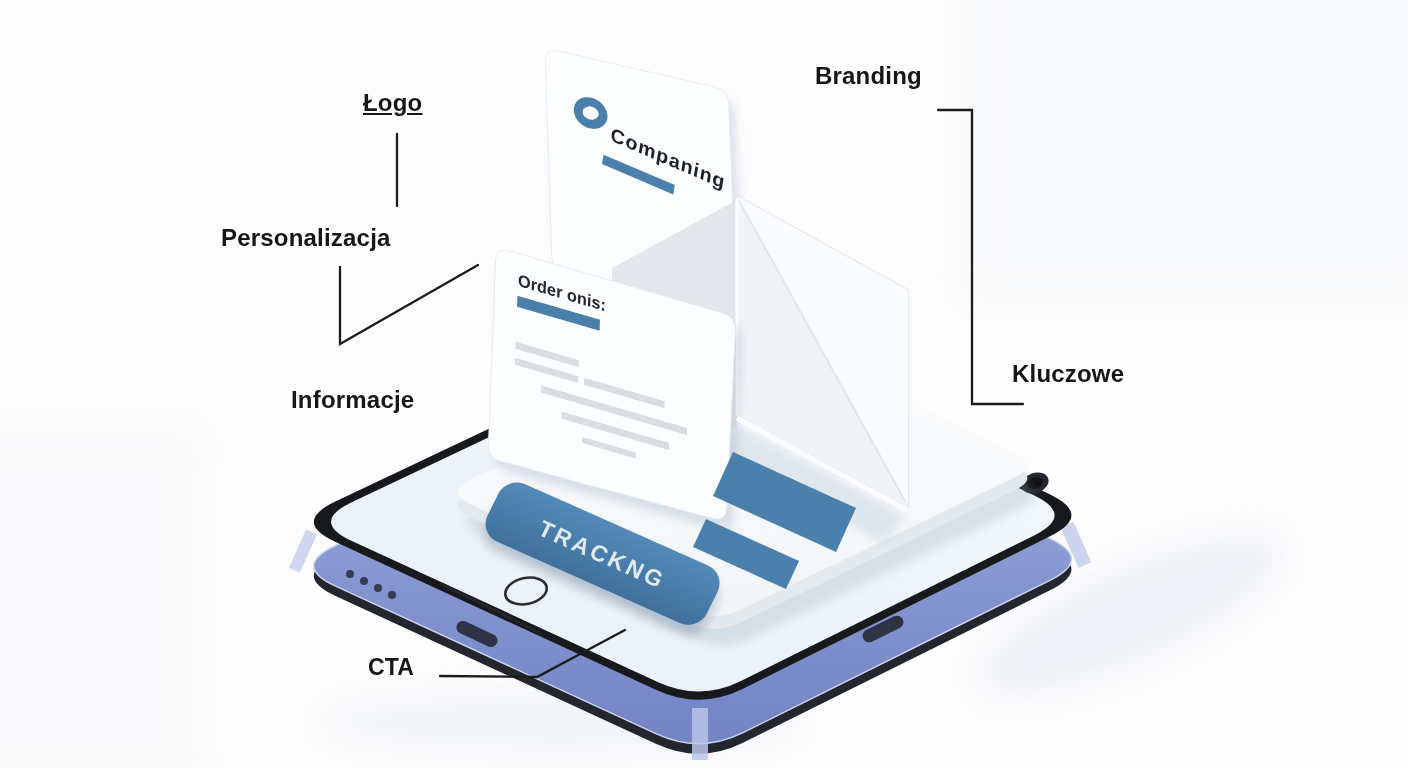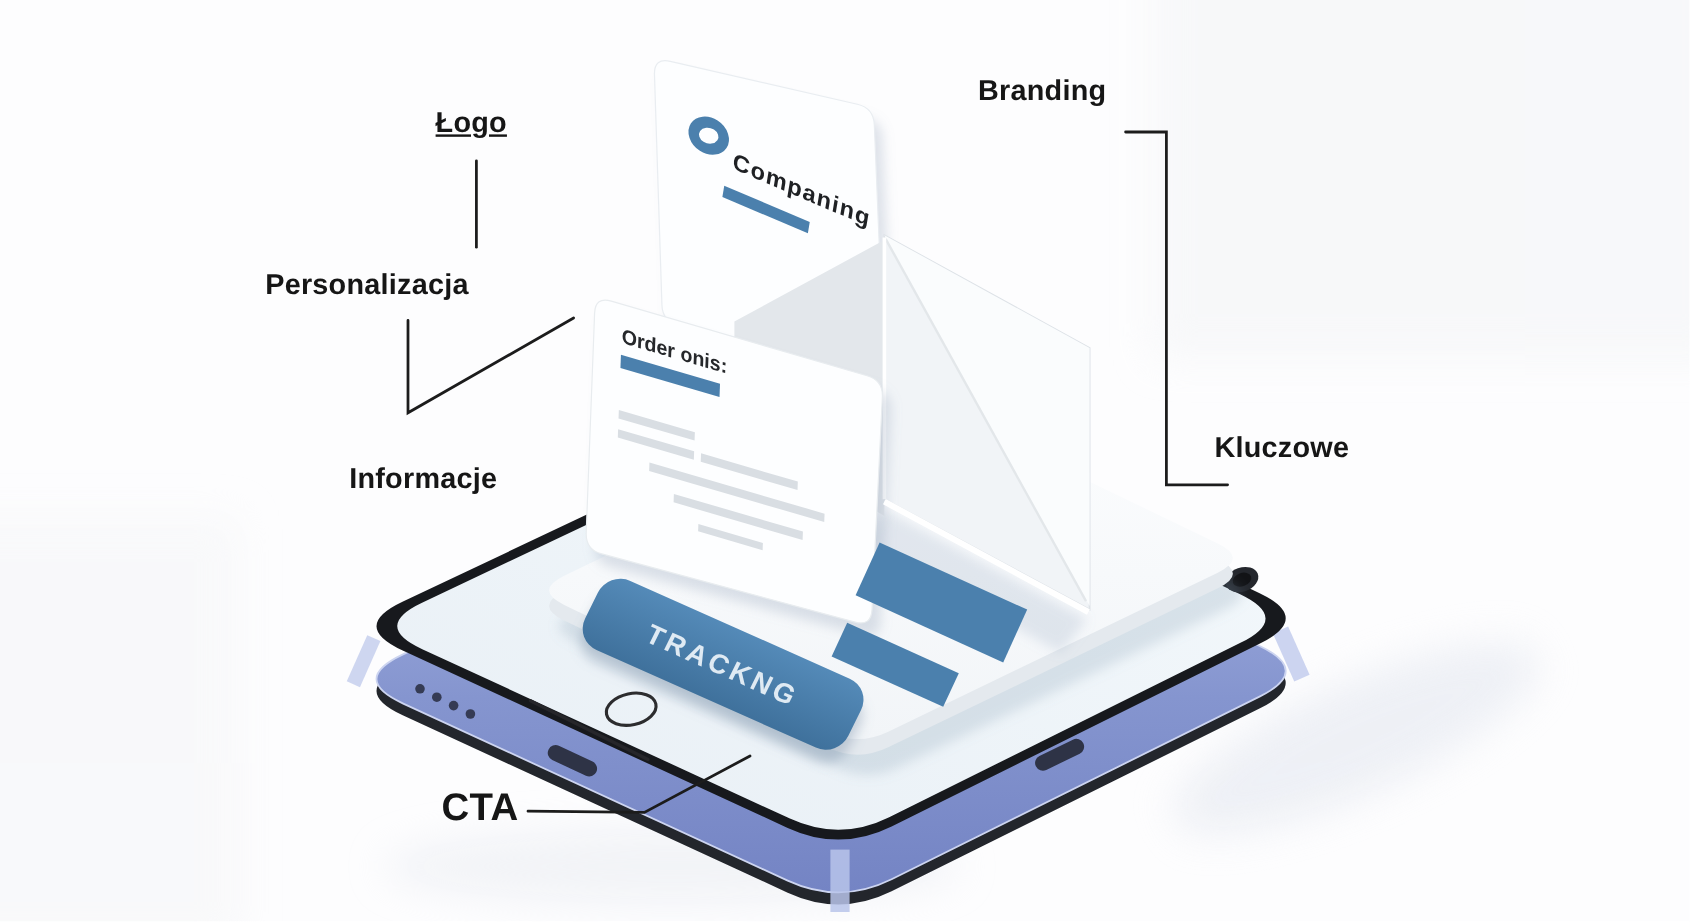--- a/index.html
+++ b/index.html
@@ -5,21 +5,21 @@
   html,body{margin:0;padding:0;background:#ffffff;}
   .stage{
     position:relative;width:1408px;height:768px;overflow:hidden;
     background:#fdfdfe;font-family:"Liberation Sans",sans-serif;
   }
   .scene{position:absolute;left:0;top:0;}
   .lbl{
     position:absolute;font-weight:bold;font-size:24px;color:#161616;
     letter-spacing:.2px;white-space:nowrap;user-select:none;
   }
-  #lbl-cta{font-size:32px;}
+  #lbl-cta{font-size:23px;}
   svg text{font-family:"Liberation Sans",sans-serif;}
 </style>
 </head>
 <body>
 
 <div class="stage">
 
   <svg class="scene" width="1408" height="768" viewBox="0 0 1408 768">
     <defs>
       <linearGradient id="sideGrad" x1="0" y1="0" x2="0" y2="1">

